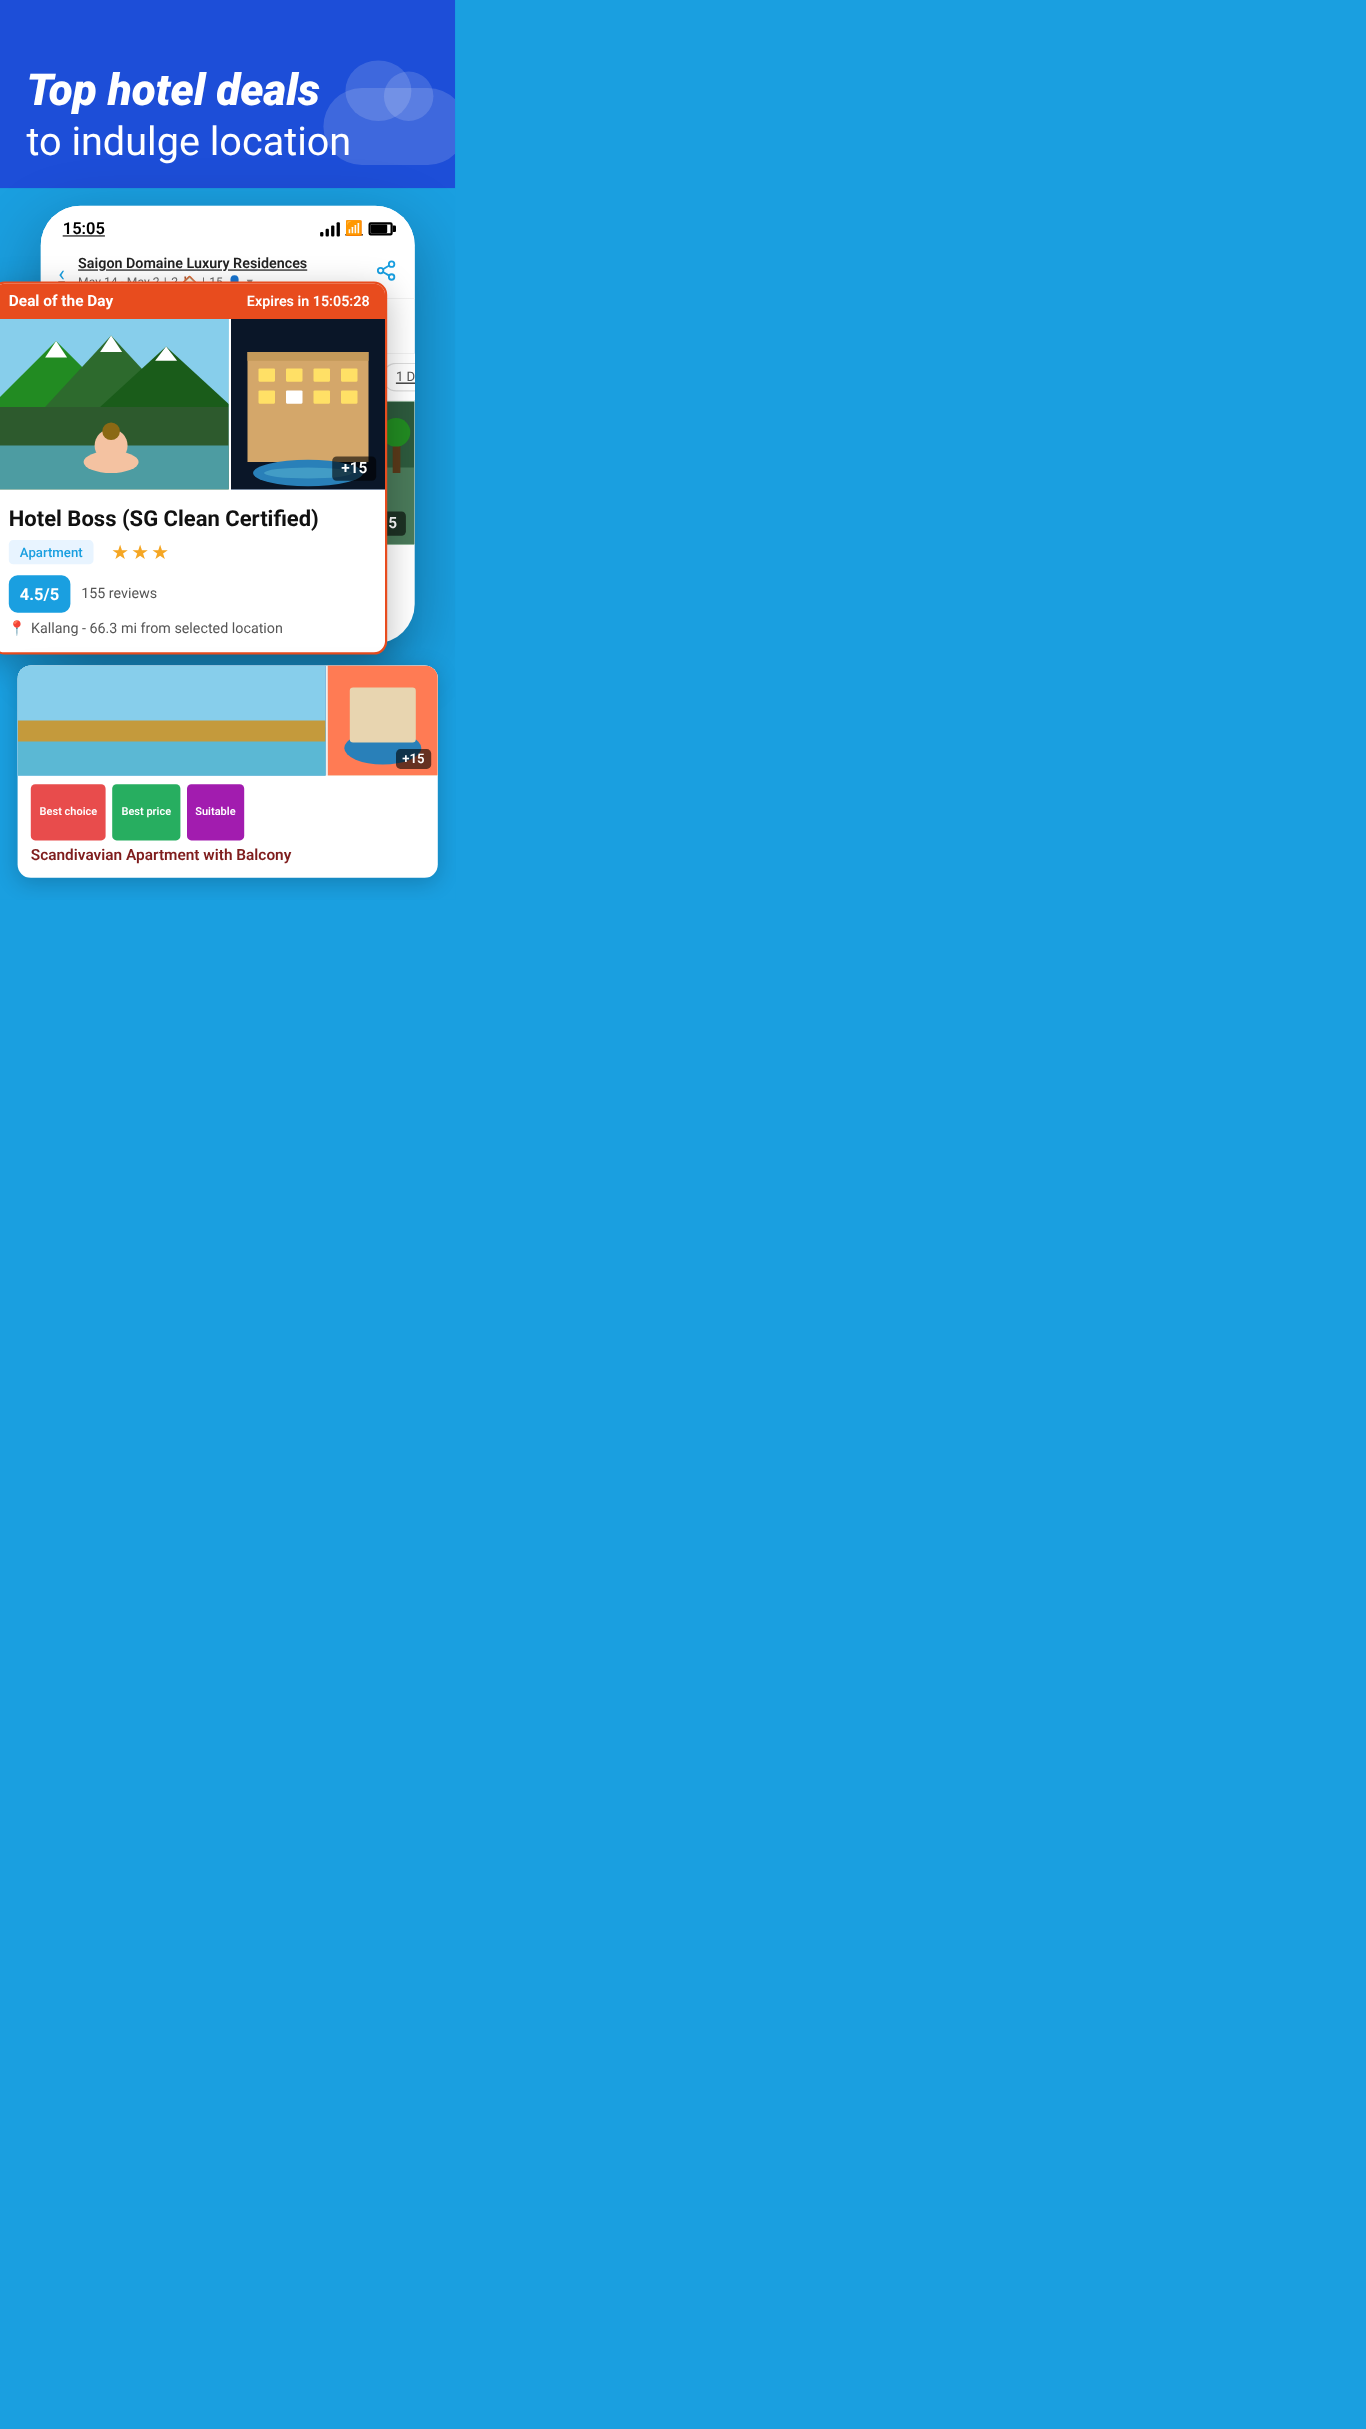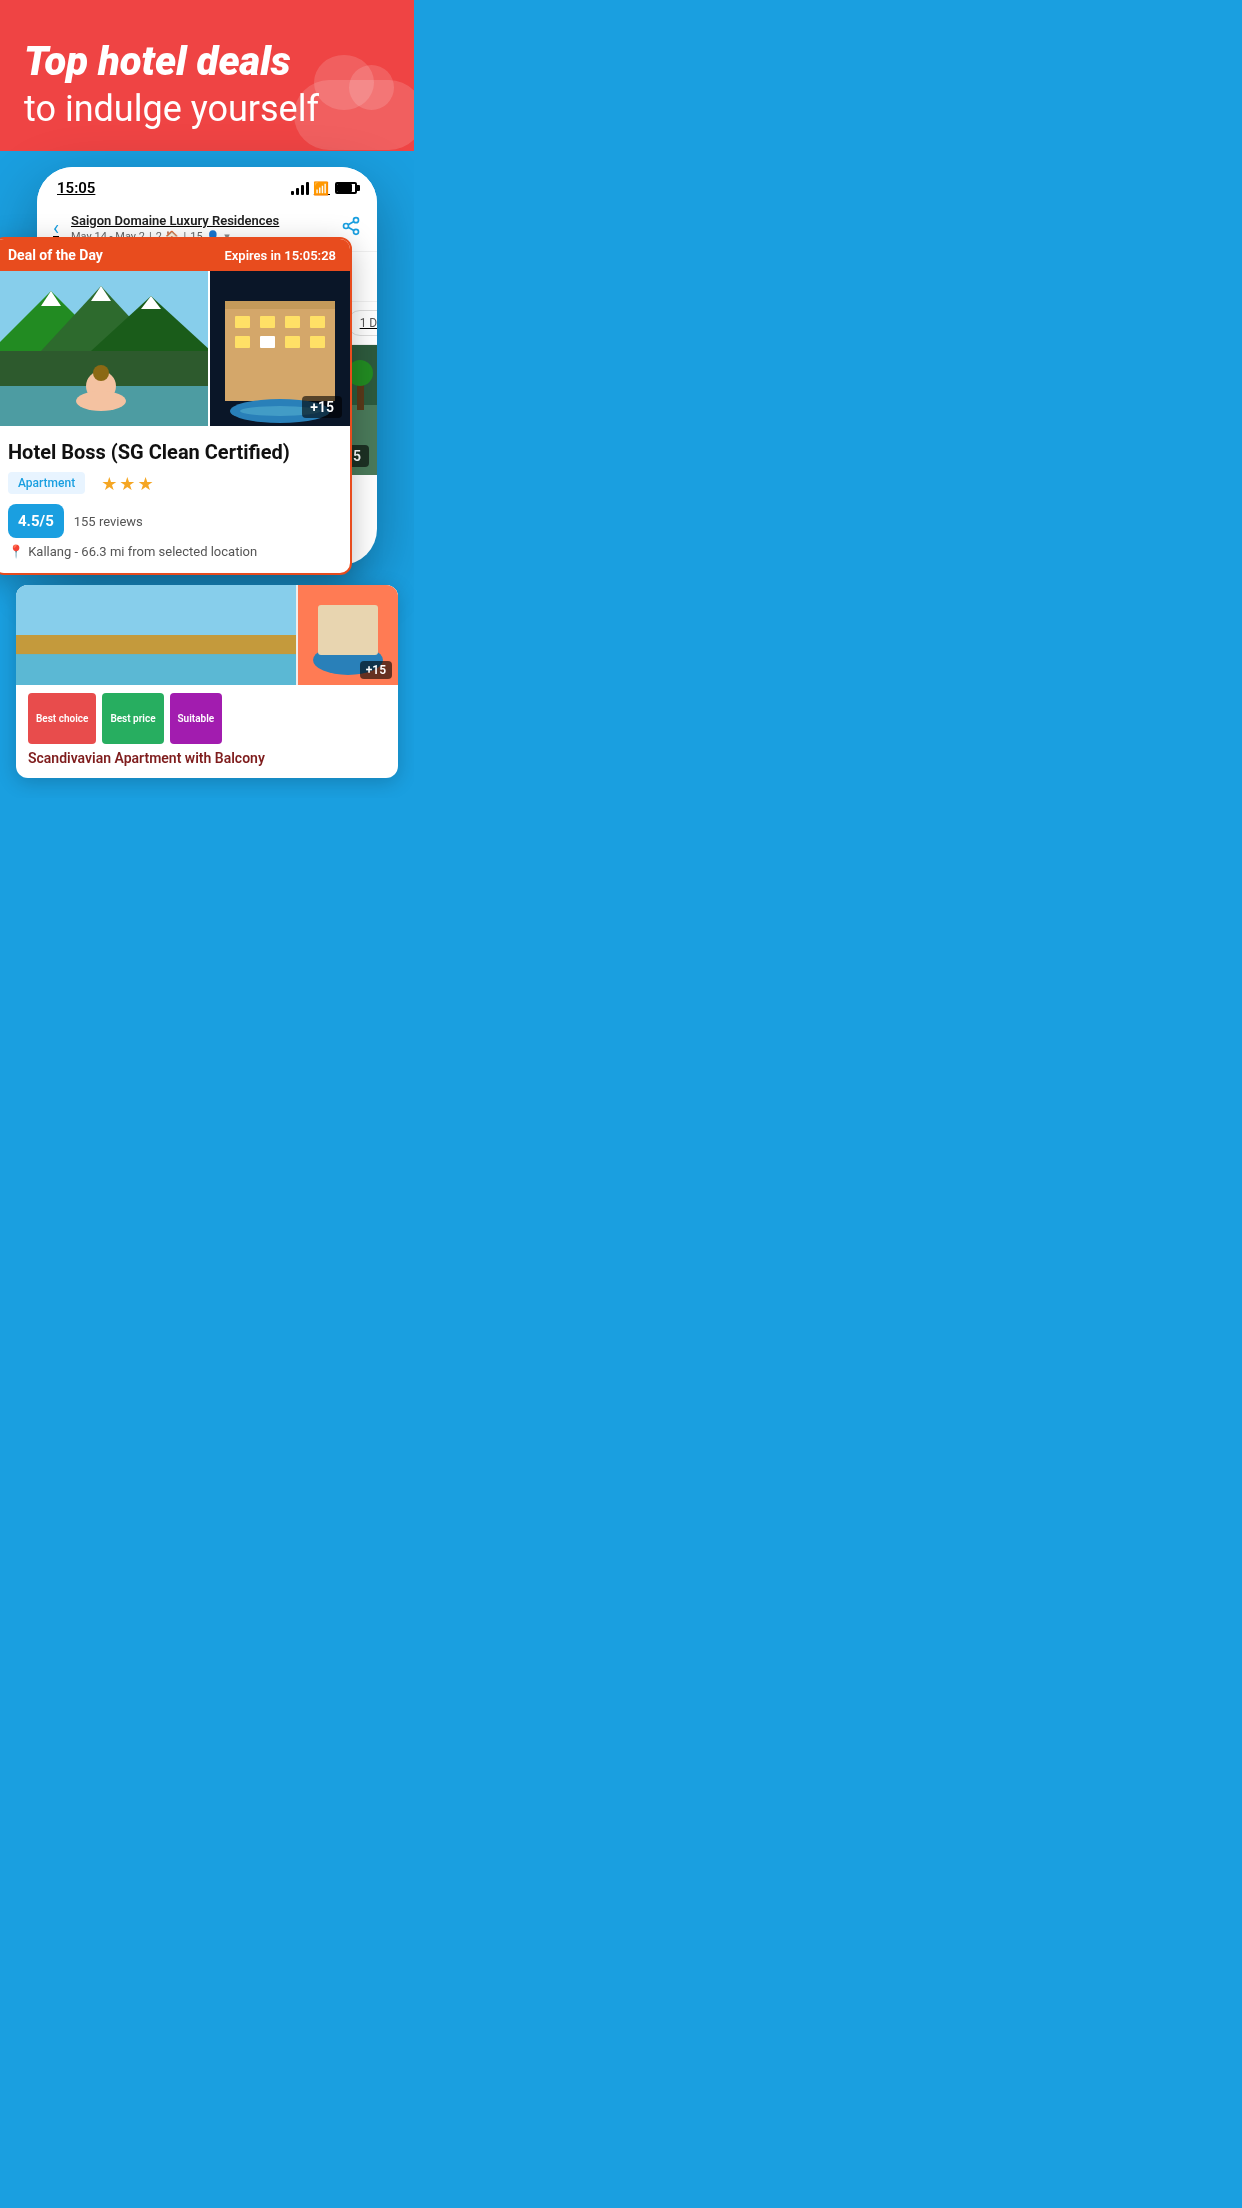--- a/index.html
+++ b/index.html
@@ -9,22 +9,22 @@
       width: 414px;
       min-height: 736px;
       background: #1a9fe0;
       font-family: -apple-system, BlinkMacSystemFont, 'Segoe UI', Roboto, sans-serif;
       overflow-x: hidden;
       position: relative;
     }
 
     
     .bg-header {
-      background: #ef4444;
-      padding: 40px 24px 20px;
+      background: #1d4ed8;
+      padding: 60px 24px 20px;
       position: relative;
       overflow: hidden;
     }
 
     .cloud-decoration {
       position: absolute;
       right: -10px;
       top: 80px;
       width: 130px;
       height: 70px;
@@ -496,21 +496,21 @@
     }
   </style>
 </head>
 <body>
 
 <div class="outer">
 
   <div class="bg-header">
     <div class="cloud-decoration"></div>
     <h1 class="headline-bold">Top hotel deals</h1>
-    <p class="headline-regular">to indulge yourself</p>
+    <p class="headline-regular">to indulge location</p>
   </div>
 
   <div class="phone-container">
     <div class="phone">
 
       <div class="status-bar">
         <span class="status-time">15:05</span>
         <div class="status-icons">
           <div class="signal-bars">
             <div class="signal-bar" style="height:4px"></div>

